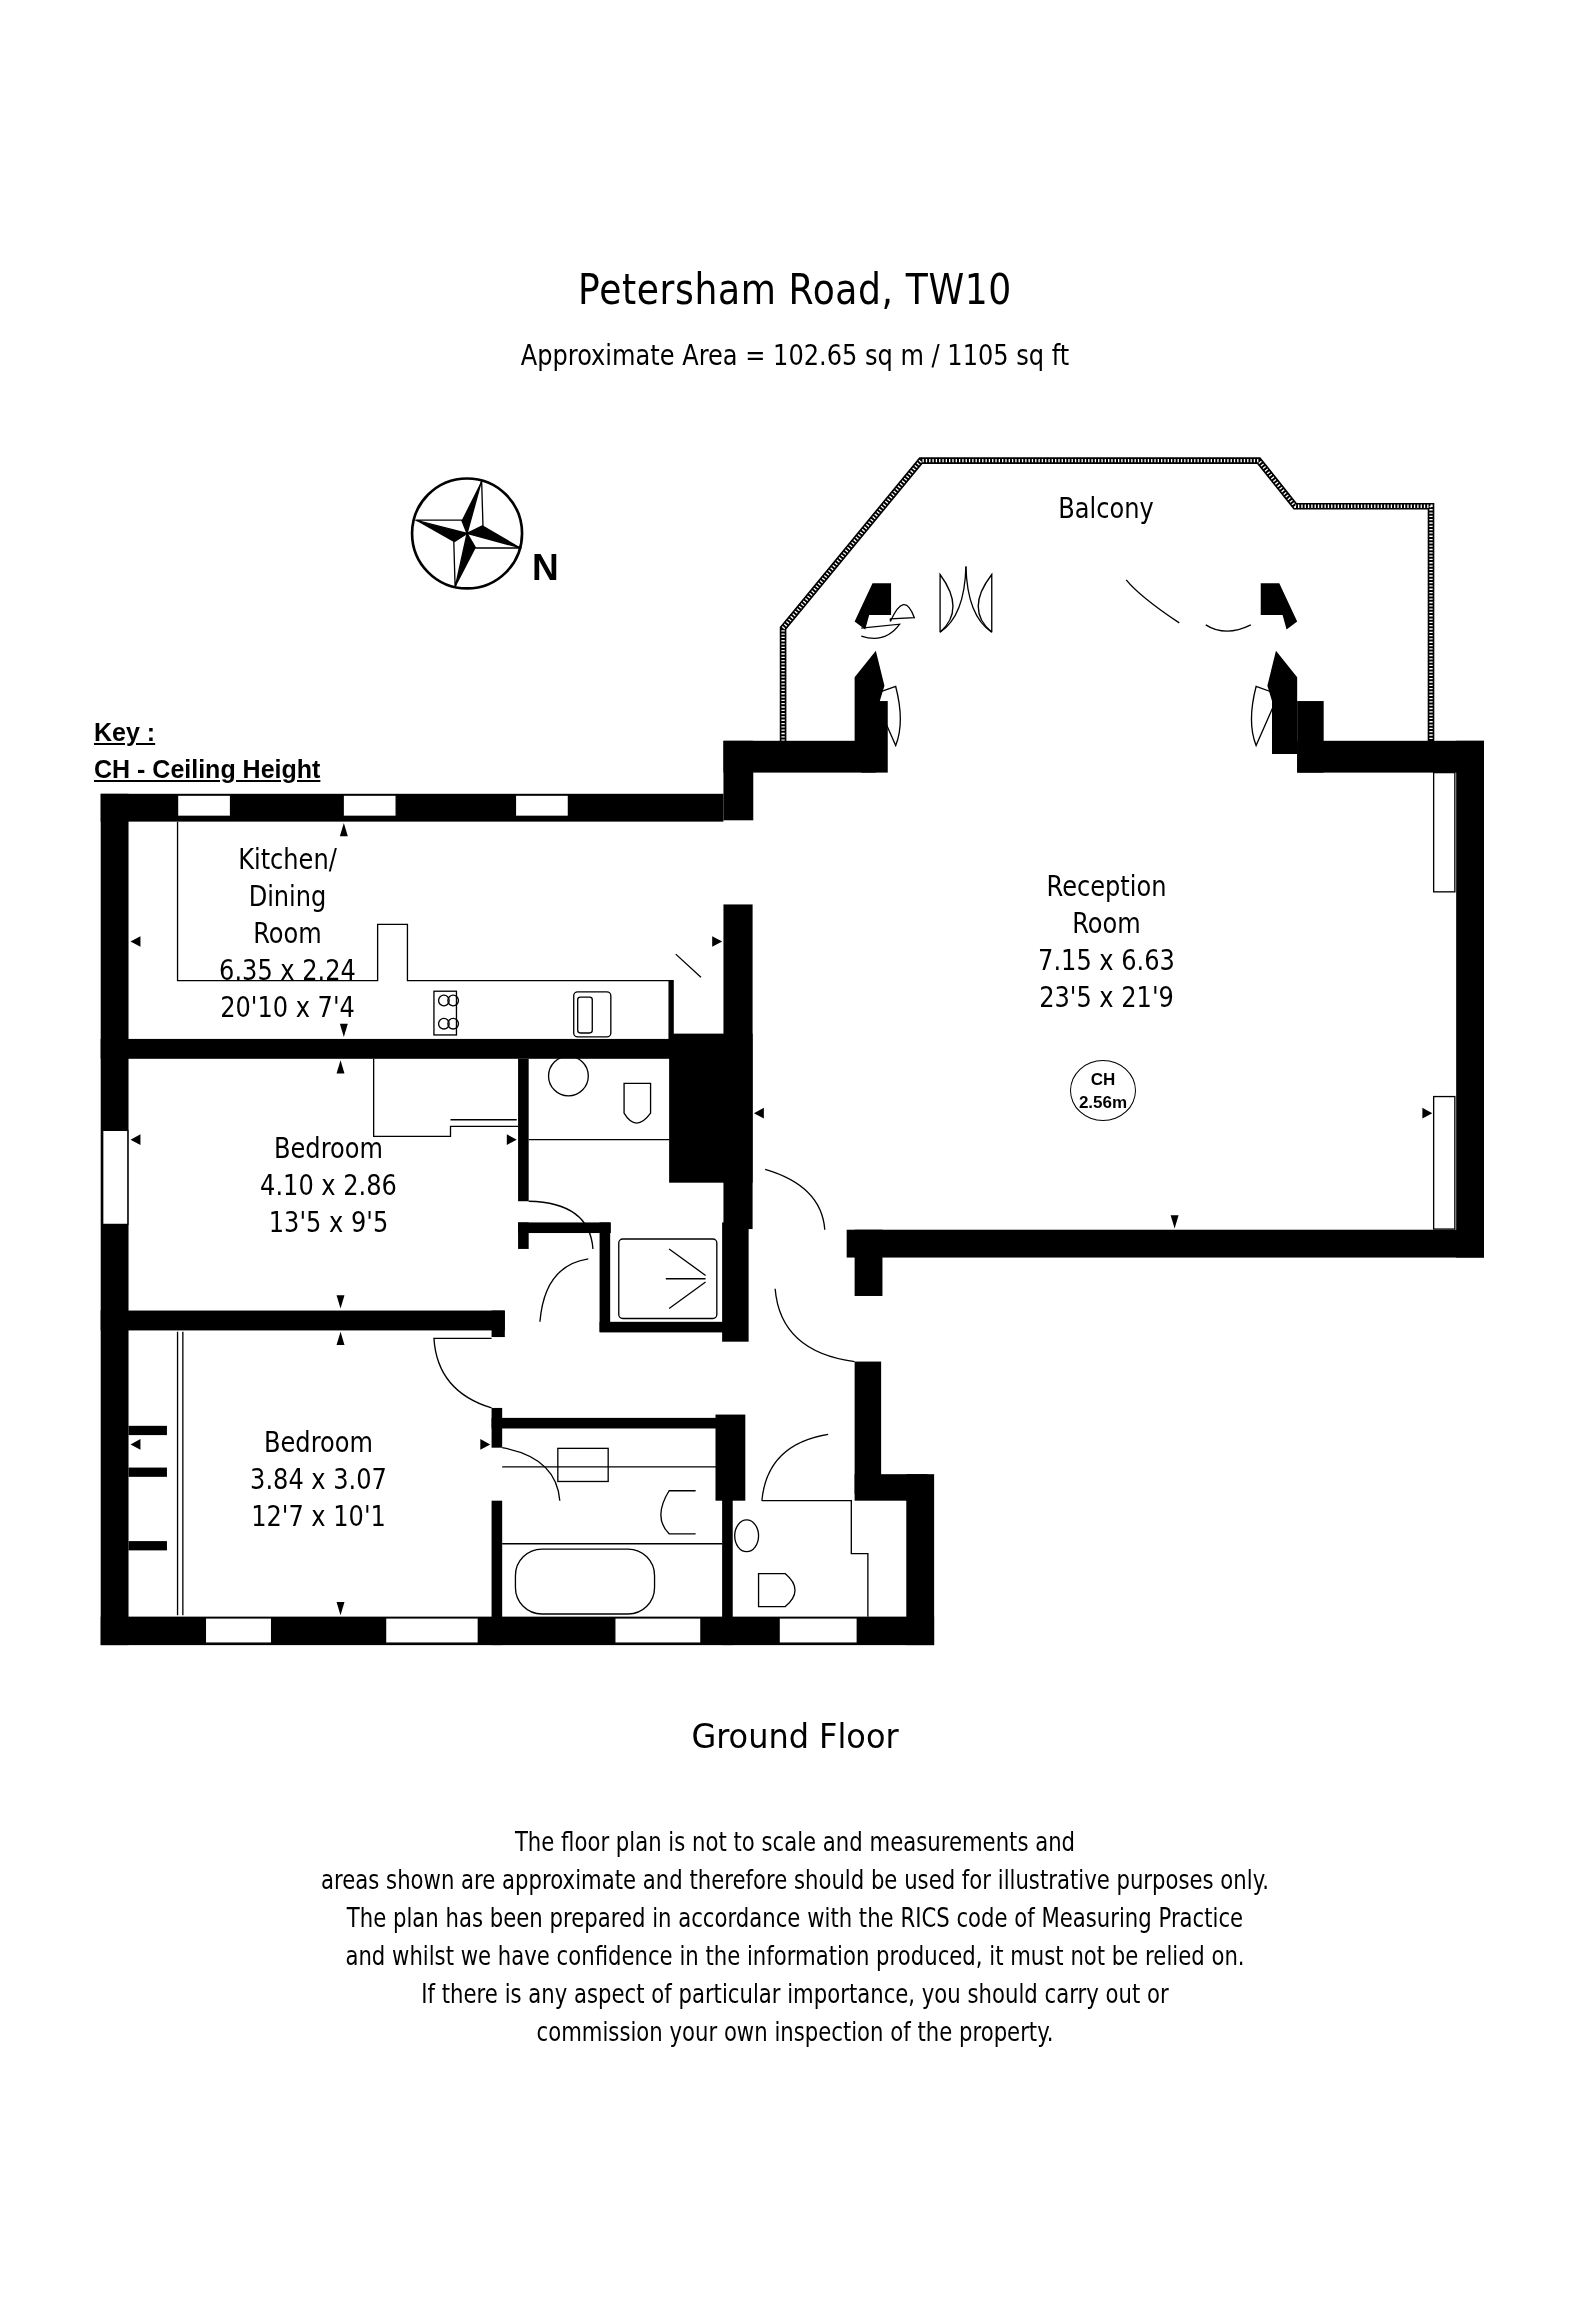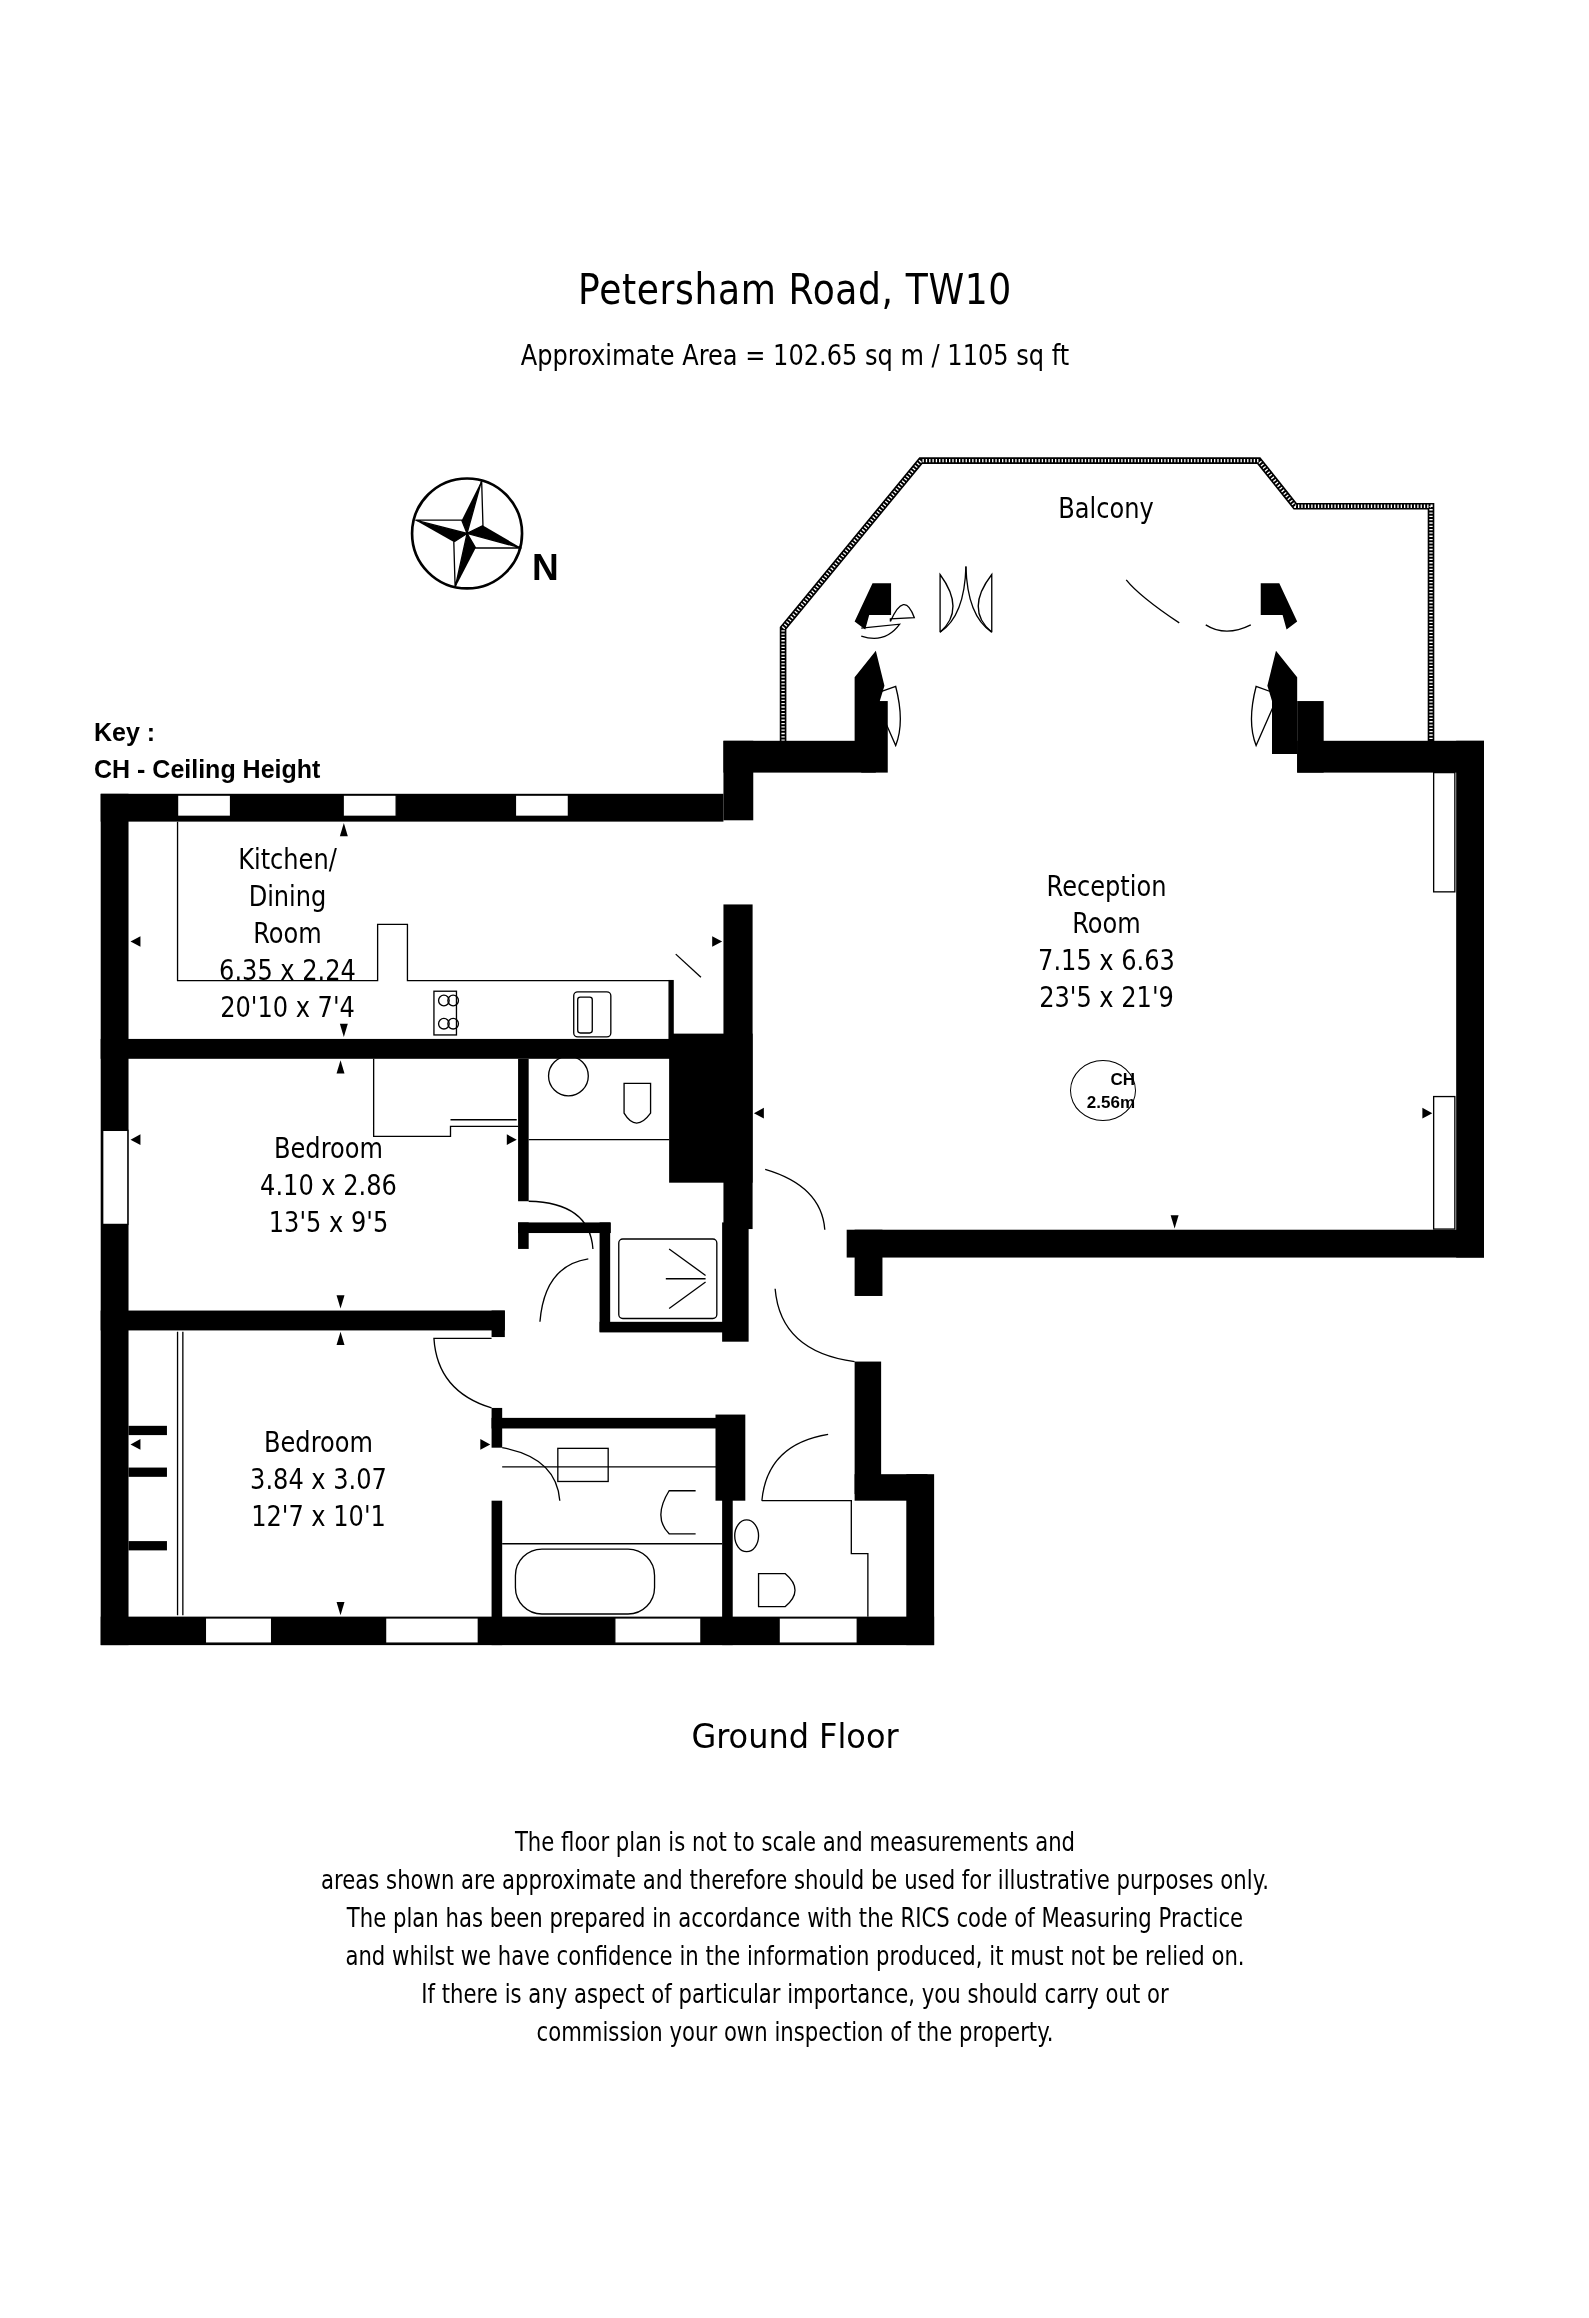--- a/index.html
+++ b/index.html
@@ -3,21 +3,21 @@
 <meta charset="utf-8">
 <style>
   html, body { margin: 0; padding: 0; background: #ffffff; }
   body { width: 1590px; height: 2319px; position: relative; overflow: hidden;
          font-family: "Liberation Sans", sans-serif; color: #000; }
   .title { position: absolute; left: 0; width: 1590px; top: 265px; text-align: center;
            font-size: 42px; letter-spacing: 0.7px; font-family: "DejaVu Sans", sans-serif; transform: scaleX(0.86); }
   .subtitle { position: absolute; left: 0; width: 1590px; top: 339px; text-align: center;
            font-size: 28px; font-family: "DejaVu Sans", sans-serif; transform: scaleX(0.86); }
   .key { position: absolute; left: 94px; top: 714px; font-weight: bold; font-size: 25px; line-height: 37px;
-         font-family: "Liberation Sans", sans-serif; }
+         font-family: "Liberation Sans", sans-serif; text-decoration: underline; }
   svg.plan { position: absolute; left: 0; top: 0; }
   .room-label { position: absolute; text-align: center; font-size: 28px; line-height: 37px;
                 font-family: "DejaVu Sans", sans-serif; transform: scaleX(0.86); }
   .ch-badge { position: absolute; width: 66px; height: 61px; border: 1.3px solid #000; border-radius: 50%;
               text-align: center; font-weight: bold; font-size: 17px; line-height: 22.5px; padding-top: 8px; box-sizing: border-box;
               font-family: "Liberation Sans", sans-serif; }
   .north { position: absolute; left: 532px; top: 547px; font-weight: bold; font-size: 37px; }
   .floor-label { position: absolute; left: 0; width: 1590px; top: 1716px; text-align: center; font-size: 34px;
                  font-family: "DejaVu Sans", sans-serif; transform: scaleX(0.94); }
   .disclaimer { position: absolute; left: 0; width: 1590px; top: 1823px; text-align: center; font-size: 26.5px; line-height: 38px;
@@ -244,21 +244,21 @@
   <div>20'10 x 7'4</div>
 </div>
 
 <div class="room-label" style="left:1007px; top:868px; width:199px;">
   <div>Reception</div>
   <div>Room</div>
   <div>7.15 x 6.63</div>
   <div>23'5 x 21'9</div>
 </div>
 
-<div class="ch-badge" style="left:1070px; top:1060px;text-align:right;">
+<div class="ch-badge" style="left:1070px; top:1060px;">
   <div>CH</div>
   <div>2.56m</div>
 </div>
 
 <div class="room-label" style="left:229px; top:1130px; width:199px;">
   <div>Bedroom</div>
   <div>4.10 x 2.86</div>
   <div>13'5 x 9'5</div>
 </div>
 

